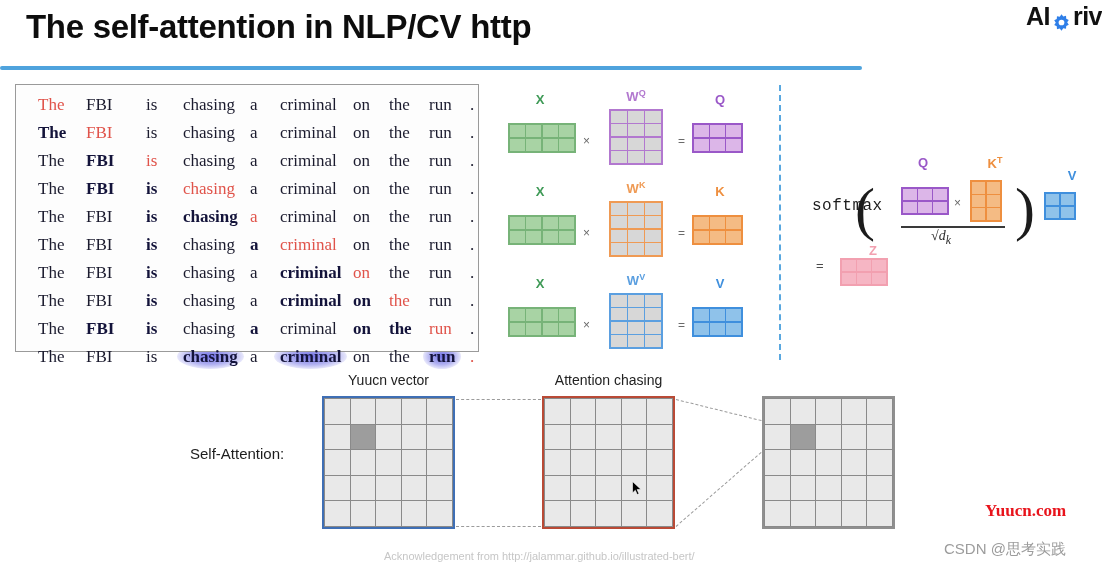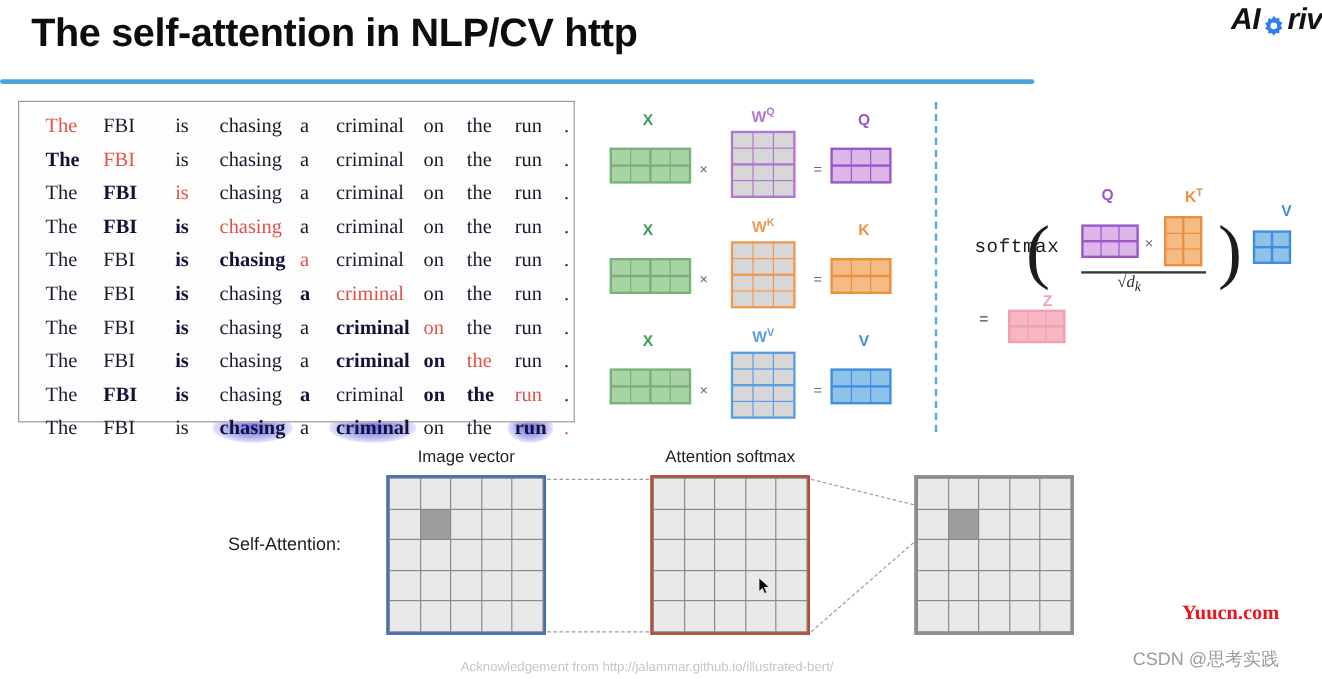--- a/index.html
+++ b/index.html
@@ -20,21 +20,20 @@
   #title-rule{
     position:absolute;left:0px;top:66px;width:862px;height:4px;
     background:#4fa3dd;border-radius:2px;
   }
   
   #brand-logo{
     position:absolute;right:0px;top:2px;
     display:flex;align-items:center;gap:2px;
     font-size:25px;font-weight:bold;color:#111;
     letter-spacing:-0.5px;
-    font-style:italic;
   }
   #brand-gear{
     display:inline-block;width:19px;height:19px;position:relative;top:2px;
   }
   
   #sentence-panel{
     position:absolute;left:15px;top:84px;width:464px;height:268px;
     background:#fdfdfd;border:1px solid #9a9a9a;
     box-sizing:border-box;padding:6px 8px 6px 10px;
   }
@@ -423,21 +422,21 @@
       <div style="background: rgb(246, 182, 196);"></div>
       <div style="background: rgb(246, 182, 196);"></div>
       <div style="background: rgb(246, 182, 196);"></div>
       <div style="background: rgb(246, 182, 196);"></div>
     </div>
   </div>
 
 <div id="cv-section">
   <div id="self-attn-label">Self-Attention:</div>
 
-<div class="grid-cap" style="left: 322px; top: 372px; width: 133px;">Image vector</div>
+<div class="grid-cap" style="left: 322px; top: 372px; width: 133px;">Yuucn vector</div>
     <div class="big-grid" style="left: 322px; top: 396px; width: 133px; height: 133px; border: 2.5px solid rgb(63, 111, 181);">
       <span></span>
       <span></span>
       <span></span>
       <span></span>
       <span></span>
       <span></span>
       <span class="dark"></span>
       <span></span>
       <span></span>
@@ -451,21 +450,21 @@
       <span></span>
       <span></span>
       <span></span>
       <span></span>
       <span></span>
       <span></span>
       <span></span>
       <span></span>
       <span></span>
     </div>
-    <div class="grid-cap" style="left: 542px; top: 372px; width: 133px;">Attention softmax</div>
+    <div class="grid-cap" style="left: 542px; top: 372px; width: 133px;">Attention chasing</div>
     <div class="big-grid" style="left: 542px; top: 396px; width: 133px; height: 133px; border: 2.5px solid rgb(185, 74, 54);">
       <span></span>
       <span></span>
       <span></span>
       <span></span>
       <span></span>
       <span></span>
       <span></span>
       <span></span>
       <span></span>

